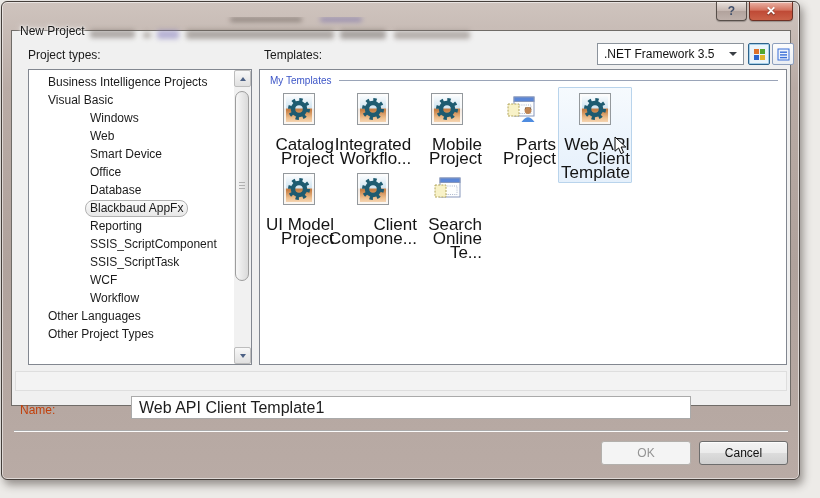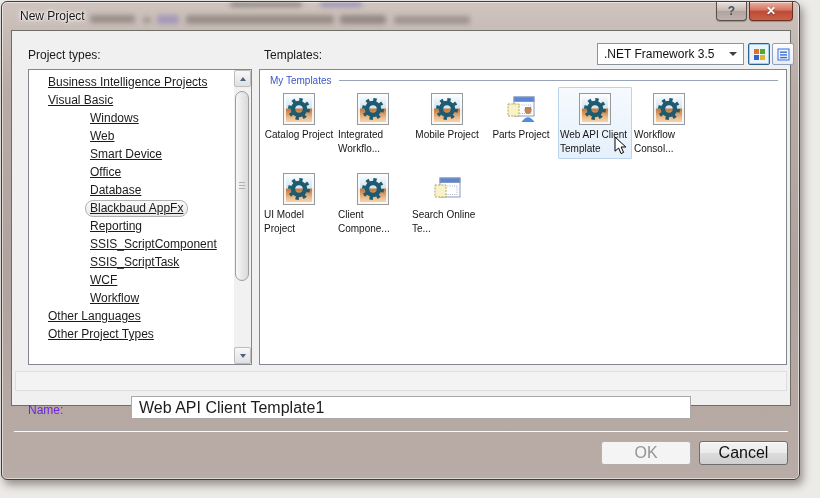--- a/index.html
+++ b/index.html
@@ -5,21 +5,21 @@
   html,body{margin:0;padding:0;}
   body{width:820px;height:498px;overflow:hidden;font-family:"Liberation Sans",sans-serif;
        background:#edebe8;position:relative;}
   *{box-sizing:border-box;}
 
   
   .dialog{position:absolute;left:1px;top:1px;width:799px;height:479px;
     border:1px solid #453f3b;border-radius:6px;
     background:linear-gradient(180deg,#cfc4be 0%,#b9aba5 18%,#b0a29c 55%,#b9aba5 100%);
     box-shadow:3px 5px 9px rgba(45,35,30,.45), inset 0 0 0 1px rgba(255,255,255,.55);}
-  .titlebar{position:absolute;left:0;top:0;right:0;height:28px;overflow:hidden;border-radius:6px 6px 0 0;}
+  .titlebar{position:absolute;left:0;top:15px;right:0;height:28px;overflow:hidden;border-radius:6px 6px 0 0;}
   .title-text{position:absolute;left:18px;top:7px;font-size:12px;color:#151515;
     text-shadow:0 0 7px #fff,0 0 3px #fff,0 0 2px #fff;white-space:nowrap;z-index:3;}
   .blur-blob{position:absolute;filter:blur(2.5px);opacity:.5;border-radius:2px;z-index:1;}
 
   .win-btn{position:absolute;top:0;height:19px;border:1px solid #574f4a;border-top:none;
     border-radius:0 0 4px 4px;display:flex;align-items:center;justify-content:center;
     font-size:12px;font-weight:bold;cursor:default;z-index:4;
     box-shadow:inset 0 1px 0 rgba(255,255,255,.55), 0 1px 1px rgba(0,0,0,.25);}
   .btn-help{left:714px;width:31px;color:#41506b;
     background:linear-gradient(180deg,#e9e1dc 0%,#c6b8b2 48%,#b2a39d 52%,#bfb1ab 100%);}
@@ -46,21 +46,21 @@
 
   
   .panel{background:#fff;border:1px solid #828790;}
   .tree-panel{left:16px;top:38px;width:224px;height:296px;overflow:hidden;}
   .tpl-panel{left:247px;top:38px;width:528px;height:296px;overflow:hidden;}
 
   
   .tree-list{padding-top:3px;}
   .tree-row{height:18px;line-height:18px;font-size:12px;color:#1b1b1b;white-space:nowrap;}
   .tree-row.indent-1{padding-left:14px;} .tree-row.indent-2{padding-left:34px;margin-left:22px;}
-  .tree-row .tree-label{display:inline-block;padding:0 4px;border:1px solid transparent;line-height:15px;text-decoration:underline;}
+  .tree-row .tree-label{display:inline-block;padding:0 4px;border:1px solid transparent;line-height:15px;}
   .tree-row.selected .tree-label{background:linear-gradient(#fafafa,#e8e8e8);
     border-color:#b2b2b2;border-radius:8px;}
 
   
   .scrollbar{position:absolute;right:0;top:0;bottom:0;width:17px;background:#f1f1f1;}
   .sb-btn{position:absolute;left:0;width:17px;height:17px;background:linear-gradient(#f8f8f8,#e0e0e0);
     border:1px solid #bdbdbd;border-radius:2px;display:flex;align-items:center;justify-content:center;}
   .sb-up{top:0;} .sb-down{bottom:0;}
   .tri-up{width:0;height:0;border-left:3.5px solid transparent;border-right:3.5px solid transparent;border-bottom:4px solid #4d6185;}
   .tri-down{width:0;height:0;border-left:3.5px solid transparent;border-right:3.5px solid transparent;border-top:4px solid #4d6185;}
@@ -77,31 +77,31 @@
   .row-0{top:17px;} .row-1{top:97px;}
   .tpl-item{width:74px;display:flex;flex-direction:column;align-items:center;
     padding:5px 1px 2px;border:1px solid transparent;}
   .tpl-item.selected{background:linear-gradient(#f6fafe,#e5f0fb);border-color:#b9d4ec;border-radius:1px;}
   .tpl-icon{height:32px;display:flex;align-items:center;justify-content:center;}
   .ic{display:flex;align-items:center;justify-content:center;}
   .ic-gear{width:32px;height:32px;border:1px solid #94999d;
     box-shadow:inset 0 0 0 2px rgba(252,252,252,.85);
     background:linear-gradient(180deg,#ffffff 0%,#d2e5f1 45%,#c3793d 52%,#edbf8e 80%,#f8dec2 100%);}
   .ic-win{width:32px;height:32px;}
-  .tpl-label{margin-top:3px;font-size:10px;line-height:14px;text-align:left;color:#141414;}
+  .tpl-label{margin-top:13px;font-size:17px;line-height:14px;text-align:right;color:#141414;}
 
   .cursor{position:absolute;left:354px;top:66px;z-index:6;}
 
   
   .desc-strip{left:3px;top:340px;width:772px;height:20px;background:#f3f3f3;border:1px solid #dedede;}
-  .name-label{left:16px;top:372px;color:#6d28d9;text-align:right;}
+  .name-label{left:8px;top:372px;color:#c2410c;text-align:right;}
   .name-input{left:119px;top:365px;width:560px;height:23px;border:1px solid #aaaaaa;background:#fff;
     font-family:"Liberation Sans",sans-serif;font-size:16px;color:#1c1c1c;padding:2px 7px;}
   .divider{left:2px;top:399px;width:774px;height:2px;border-top:1px solid #ababab;border-bottom:1px solid #fbfbfb;}
-  .btn{height:24px;border-radius:3px;font-size:16px;display:flex;align-items:center;justify-content:center;}
+  .btn{height:24px;border-radius:3px;font-size:12px;display:flex;align-items:center;justify-content:center;}
   .btn-ok{left:589px;top:410px;width:90px;background:#f4f4f4;border:1px solid #b3b0ac;color:#949494;}
   .btn-cancel{left:687px;top:410px;width:89px;color:#111;border:1px solid #6d6d6d;
     background:linear-gradient(180deg,#f3f3f3 0%,#ebebeb 48%,#dcdcdc 52%,#cfcfcf 100%);
     box-shadow:inset 0 1px 0 rgba(255,255,255,.8);}
 </style>
 </head>
 <body>
 
 <div class="dialog">
 
@@ -275,32 +275,20 @@
       <span class="ic ic-gear">
         <svg width="26" height="26" viewBox="0 0 26 26">
           <circle cx="13" cy="13" r="9" fill="none" stroke="#1e5b70" stroke-width="4" stroke-dasharray="3.2 3.87"></circle>
           <circle cx="13" cy="13" r="6" fill="none" stroke="#1e5b70" stroke-width="4.5"></circle>
         </svg>
       </span>
 
     </div>
     <div class="tpl-label">Web API Client Template</div>
   </div>
-          <div class="tpl-item">
-    <div class="tpl-icon">
-      <span class="ic ic-gear">
-        <svg width="26" height="26" viewBox="0 0 26 26">
-          <circle cx="13" cy="13" r="9" fill="none" stroke="#1e5b70" stroke-width="4" stroke-dasharray="3.2 3.87"></circle>
-          <circle cx="13" cy="13" r="6" fill="none" stroke="#1e5b70" stroke-width="4.5"></circle>
-        </svg>
-      </span>
-
-    </div>
-    <div class="tpl-label">Workflow Consol...</div>
-  </div>
         </div>
       <div class="tpl-row row-1">
           <div class="tpl-item">
     <div class="tpl-icon">
       <span class="ic ic-gear">
         <svg width="26" height="26" viewBox="0 0 26 26">
           <circle cx="13" cy="13" r="9" fill="none" stroke="#1e5b70" stroke-width="4" stroke-dasharray="3.2 3.87"></circle>
           <circle cx="13" cy="13" r="6" fill="none" stroke="#1e5b70" stroke-width="4.5"></circle>
         </svg>
       </span>

